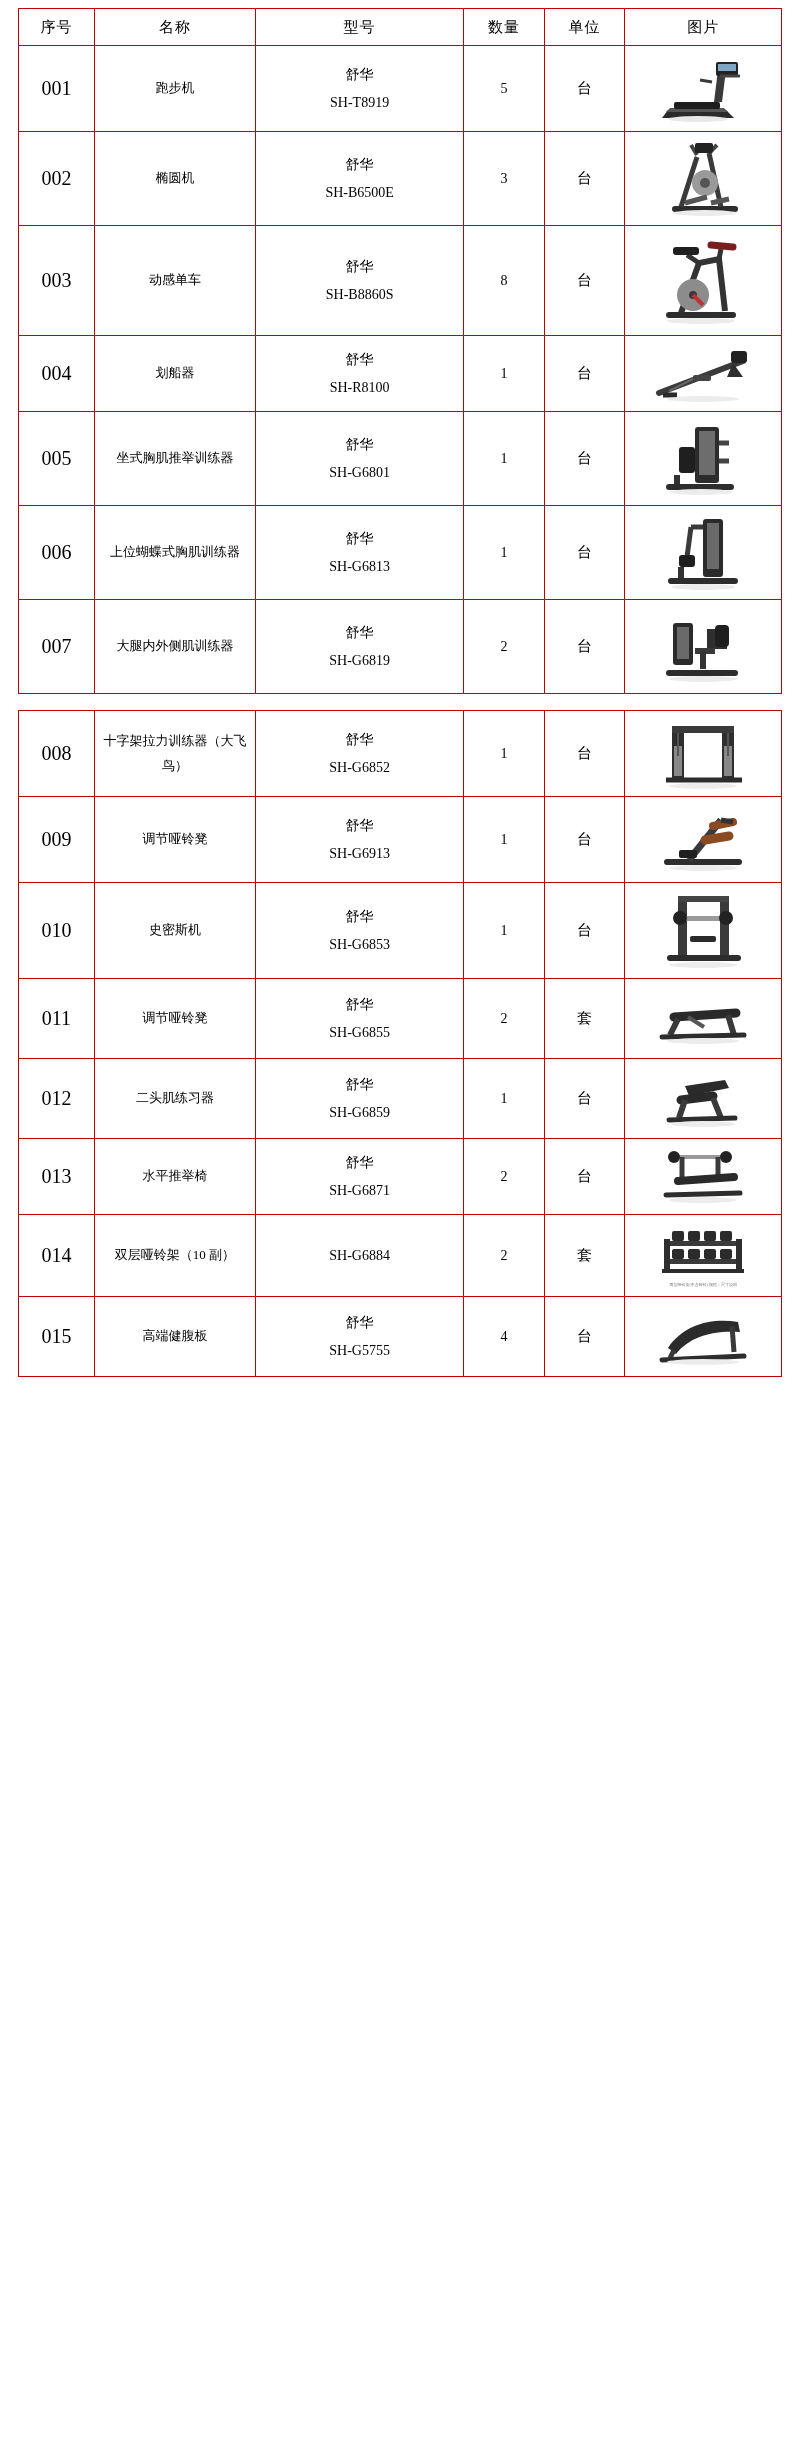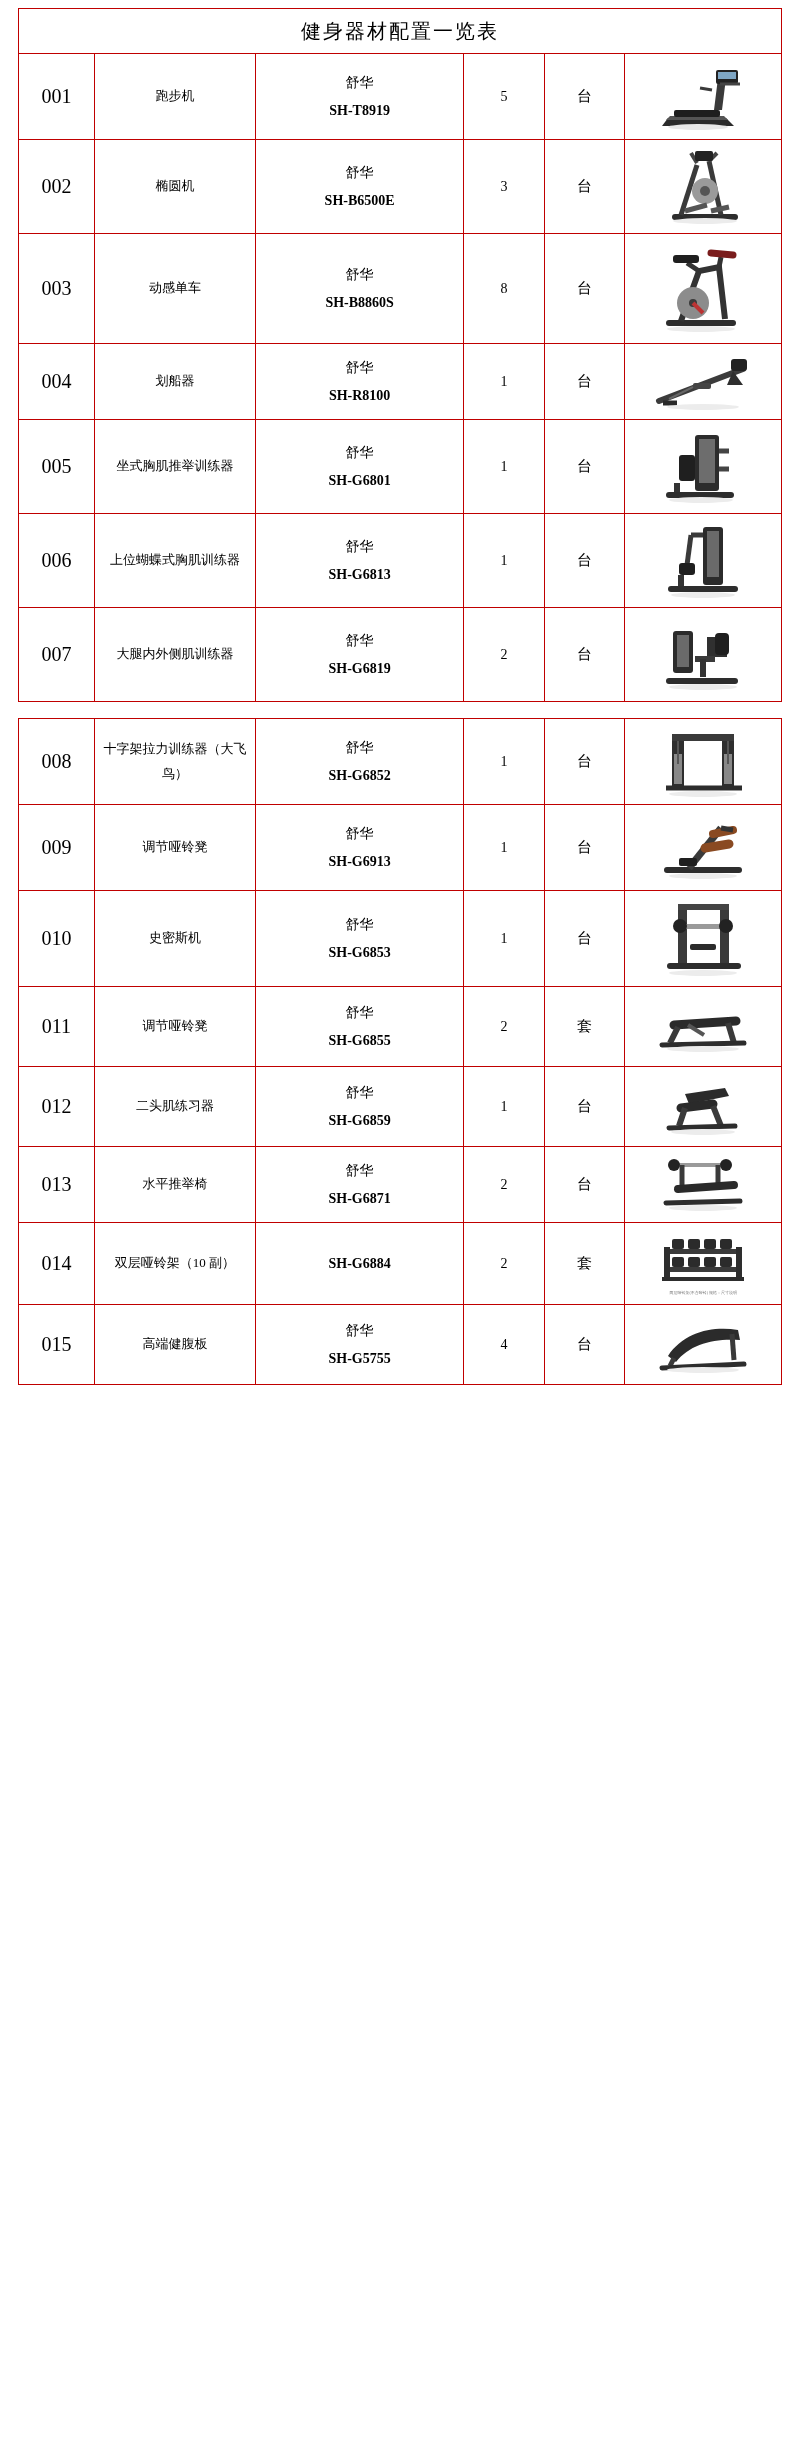--- a/index.html
+++ b/index.html
@@ -47,21 +47,21 @@
   .c-unit  { width: 66px; }
   .c-img   { width: 128px; }
 
   .cell-seq  { font-size: 20px; }
   .cell-name { font-size: 13px; line-height: 1.9; }
   .cell-model{ font-size: 14px; line-height: 2.0; }
   .cell-qty  { font-size: 14px; }
   .cell-unit { font-size: 15px; }
 
   .model-brand { display: block; }
-  .model-code  { display: block; font-weight: bold; }
+  .model-code  { display: block; }
 
   .note-cell {
     height: 40px;
     font-size: 14.5px;
     letter-spacing: 0.5px;
   }
   .gap {
     height: 16px;
   }
   .imgwrap {
@@ -88,22 +88,27 @@
   <table class="eq">
     <colgroup>
       <col class="c-seq">
         <col class="c-name">
         <col class="c-model">
         <col class="c-qty">
         <col class="c-unit">
         <col class="c-img">
     </colgroup>
     <tbody>
-        <tr>
-      <td class="title-cell" colspan="6">健身器材配置一览表</td>
+    <tr>
+      <td class="head-cell">序号</td>
+      <td class="head-cell">名称</td>
+      <td class="head-cell">型号</td>
+      <td class="head-cell">数量</td>
+      <td class="head-cell">单位</td>
+      <td class="head-cell">图片</td>
     </tr>
 
     <tr style="height:86px">
       <td class="cell-seq">001</td>
       <td class="cell-name">跑步机</td>
       <td class="cell-model">
         <span class="model-brand">舒华</span>
         <span class="model-code">SH-T8919</span>
       </td>
       <td class="cell-qty">5</td>

